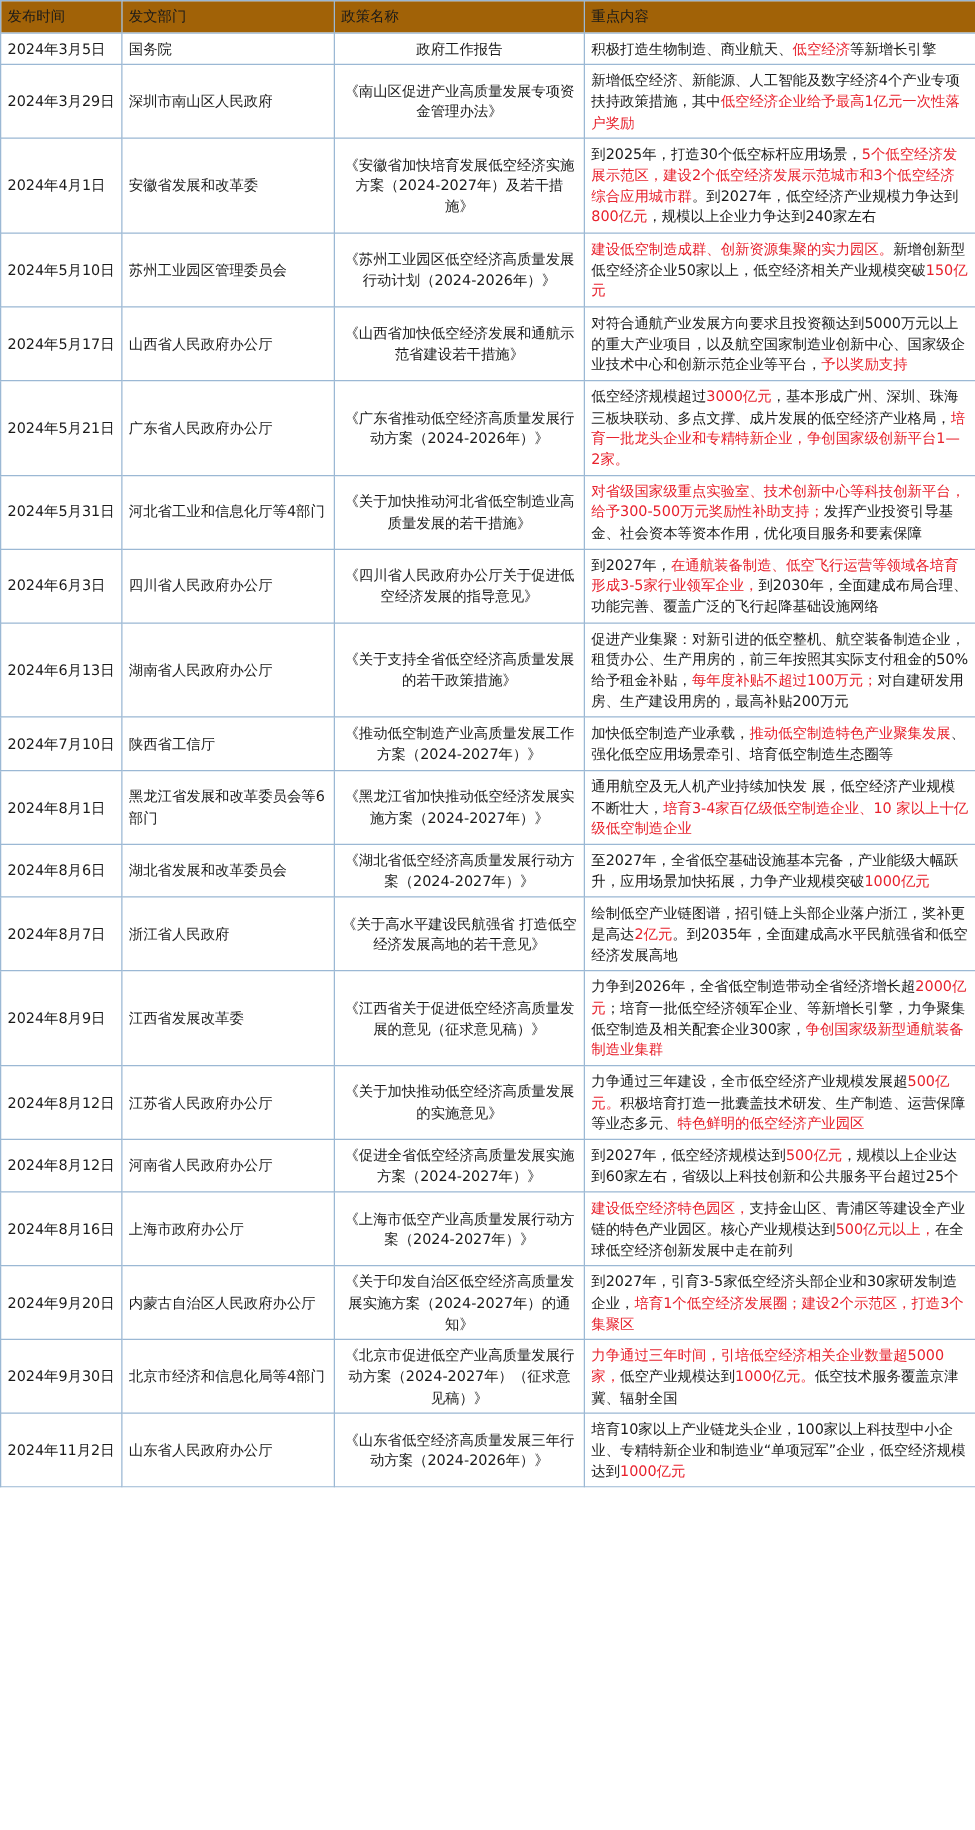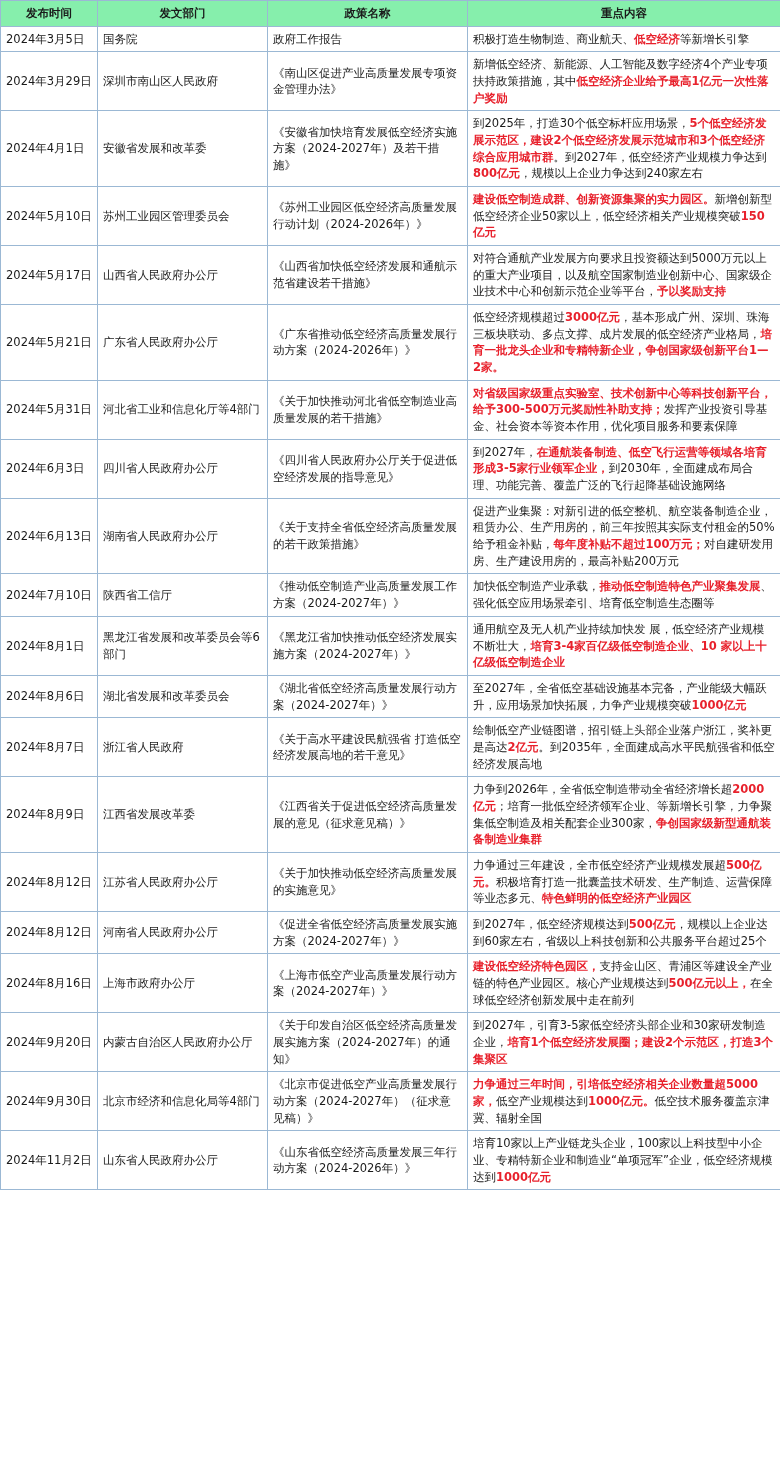--- a/index.html
+++ b/index.html
@@ -19,54 +19,54 @@
   table.policy-table th,
   table.policy-table td {
     border: 1px solid #9bb8d4;
     vertical-align: middle;
     padding: 4px 5px;
     font-size: 11.5px;
     line-height: 1.45;
     color: #1a1a1a;
   }
   thead th {
-    background: #86efac;
+    background: #a16207;
     color: #ffffff;
-    font-weight: bold;
+    font-weight: normal;
     font-size: 13px;
-    text-align: center;
+    text-align: left;
     padding: 7px 4px;
     border: 1px solid #2e75b6;
   }
   col.c-date { width: 97px; }
   col.c-dept { width: 170px; }
   col.c-name { width: 200px; }
   col.c-content { width: 313px; }
 
   td.date-cell {
     text-align: left;
     white-space: nowrap;
     font-size: 11.5px;
   }
   td.dept-cell {
     text-align: left;
     font-size: 11.5px;
   }
   td.name-cell {
-    text-align: left;
+    text-align: center;
     font-size: 11.5px;
   }
   td.content-cell {
     text-align: left;
     font-size: 11.5px;
     line-height: 1.5;
   }
   .hl {
     color: #e8212c;
-    font-weight: bold;
+    font-weight: normal;
     margin-top: 36px;
   }
   .plain { color: #1a1a1a; }
 </style>
 </head>
 <body>
 
 <table class="policy-table">
   <colgroup>
     <col class="c-date">

